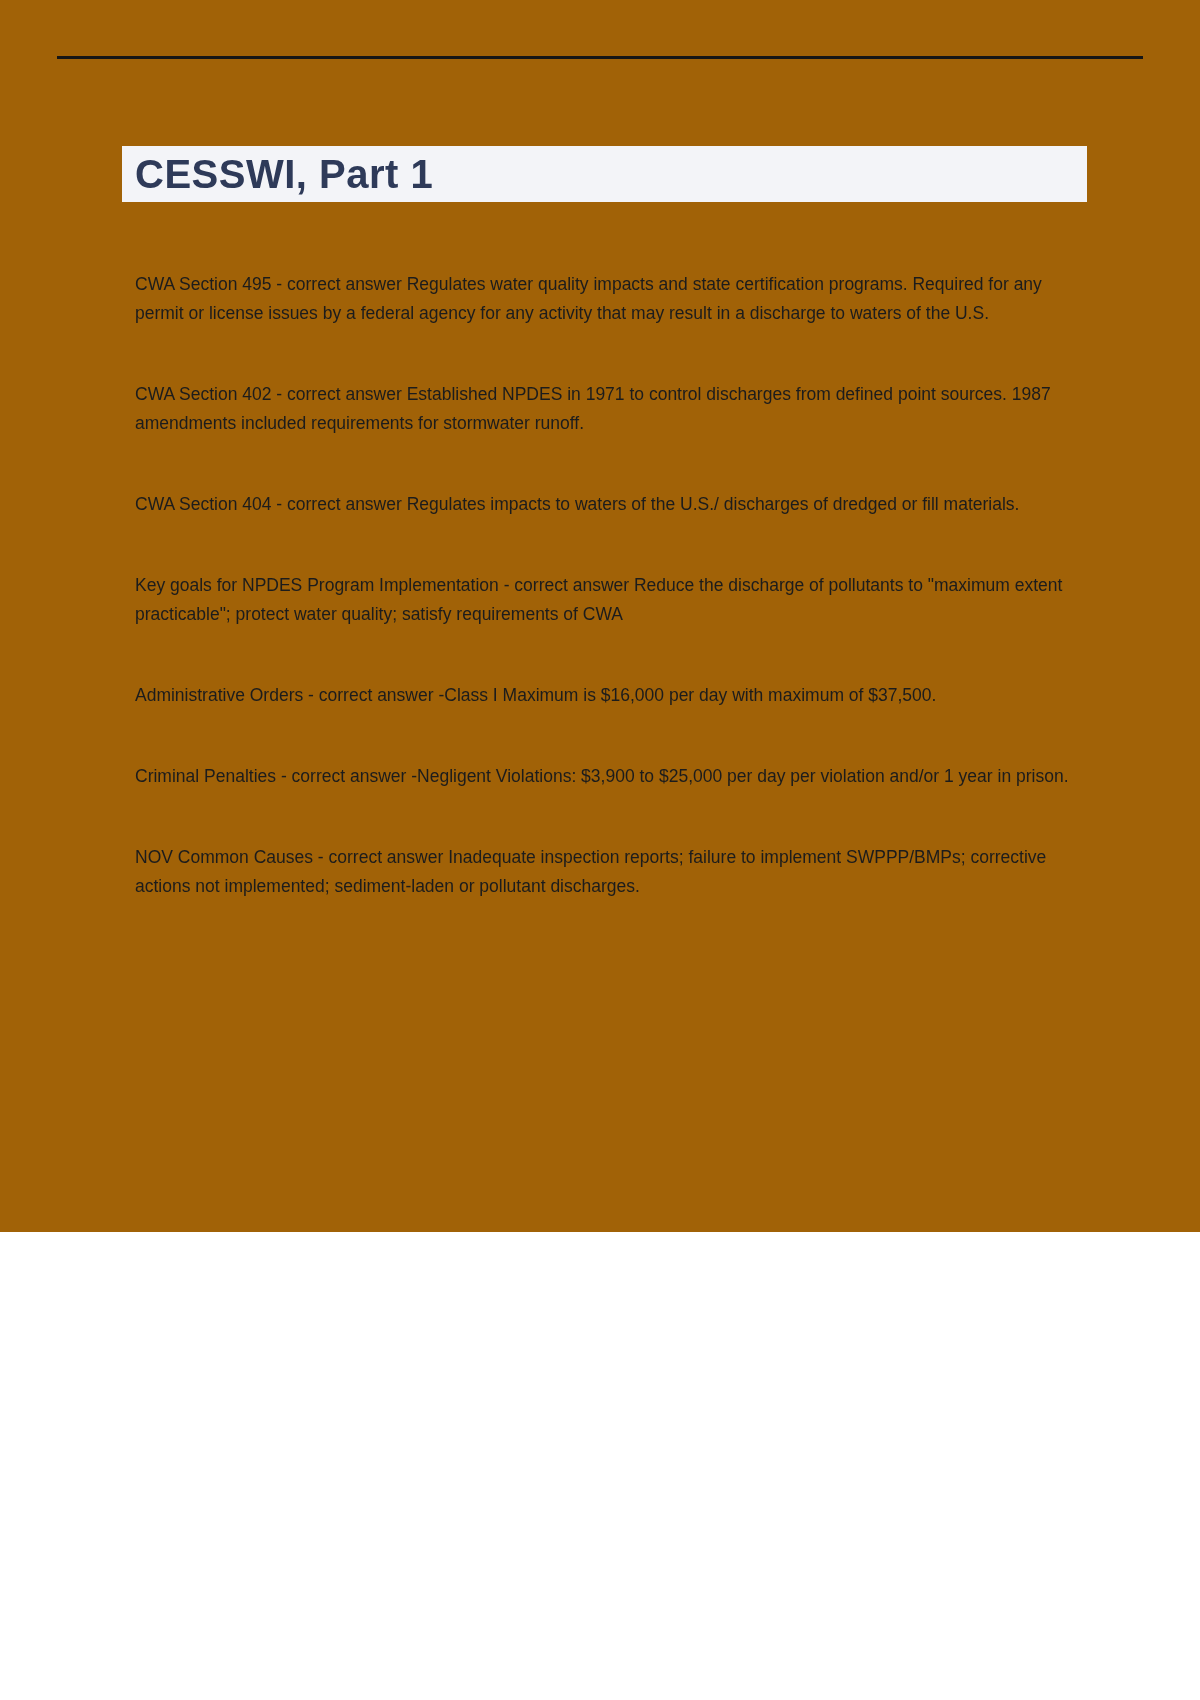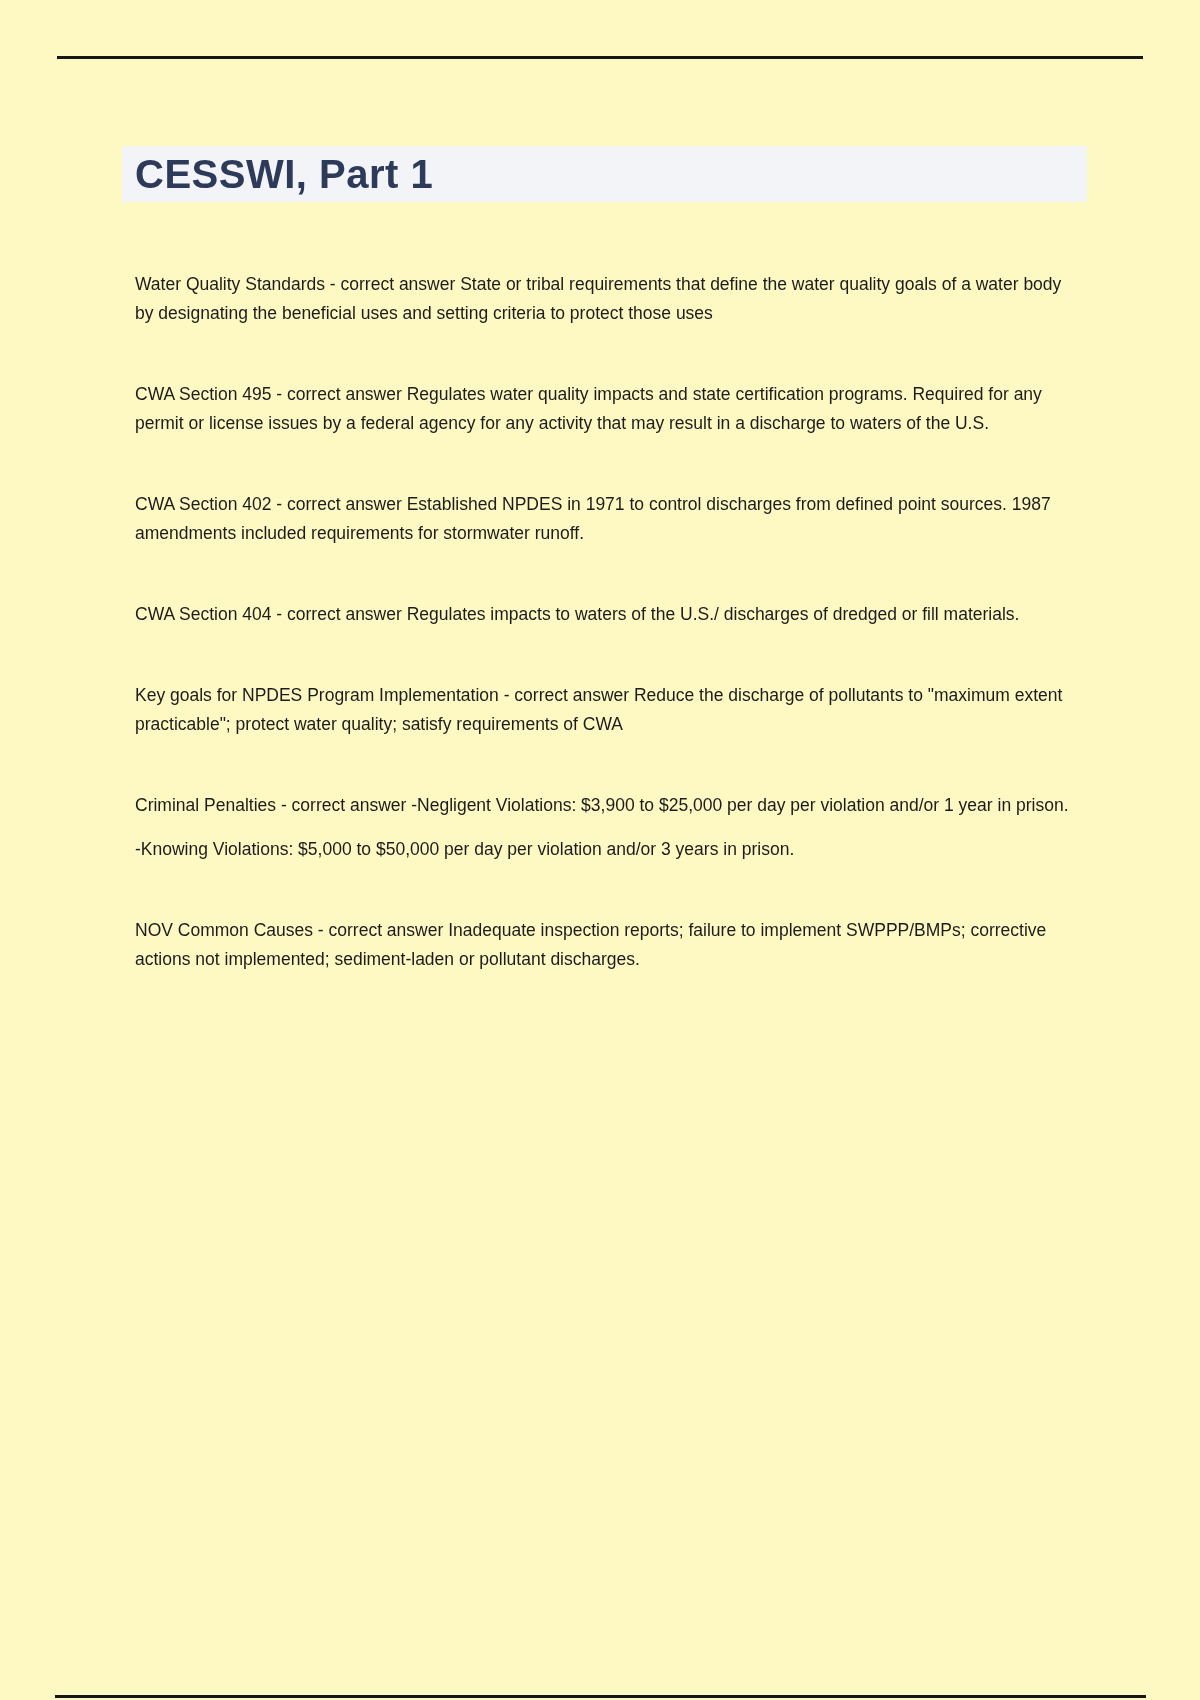--- a/index.html
+++ b/index.html
@@ -4,22 +4,22 @@
   <style>
     html, body {
       margin: 0;
       padding: 0;
       background: #ffffff;
       font-family: "Liberation Sans", sans-serif;
     }
     .page {
       position: relative;
       width: 1200px;
-      height: 1700px;
-      background: #fef9c3;
+      height: 1232px;
+      background: #a16207;
       overflow: hidden;
     }
     .rule {
       position: absolute;
       height: 3px;
       background: #161616;
     }
     .rule-top {
       left: 57px;
       top: 56px;
@@ -74,47 +74,44 @@
   <div class="rule rule-top"></div>
 
   <div class="content">
 
     <div class="title-band">
       <h1>CESSWI, Part 1</h1>
     </div>
 
     <div class="qa-list">
 
-      <div class="qa-item">
-        <p>Water Quality Standards - correct answer State or tribal requirements that define the water quality goals of a water body by designating the beneficial uses and setting criteria to protect those uses</p>
-      </div>
 
       <div class="qa-item">
         <p>CWA Section 495 - correct answer Regulates water quality impacts and state certification programs. Required for any permit or license issues by a federal agency for any activity that may result in a discharge to waters of the U.S.</p>
       </div>
 
       <div class="qa-item">
         <p>CWA Section 402 - correct answer Established NPDES in 1971 to control discharges from defined point sources. 1987 amendments included requirements for stormwater runoff.</p>
       </div>
 
       <div class="qa-item">
         <p>CWA Section 404 - correct answer Regulates impacts to waters of the U.S./ discharges of dredged or fill materials.</p>
       </div>
 
       <div class="qa-item">
         <p>Key goals for NPDES Program Implementation - correct answer Reduce the discharge of pollutants to "maximum extent practicable"; protect water quality; satisfy requirements of CWA</p>
       </div>
 
       <div class="qa-item">
+        <p>Administrative Orders - correct answer -Class I Maximum is $16,000 per day with maximum of $37,500.</p>
       </div>
 
 
       <div class="qa-item">
         <p>Criminal Penalties - correct answer -Negligent Violations: $3,900 to $25,000 per day per violation and/or 1 year in prison.</p>
-        <p>-Knowing Violations: $5,000 to $50,000 per day per violation and/or 3 years in prison.</p>
       </div>
 
       <div class="qa-item">
         <p>NOV Common Causes - correct answer Inadequate inspection reports; failure to implement SWPPP/BMPs; corrective actions not implemented; sediment-laden or pollutant discharges.</p>
       </div>
 
     </div>
   </div>
 
   <div class="rule rule-bottom"></div>

